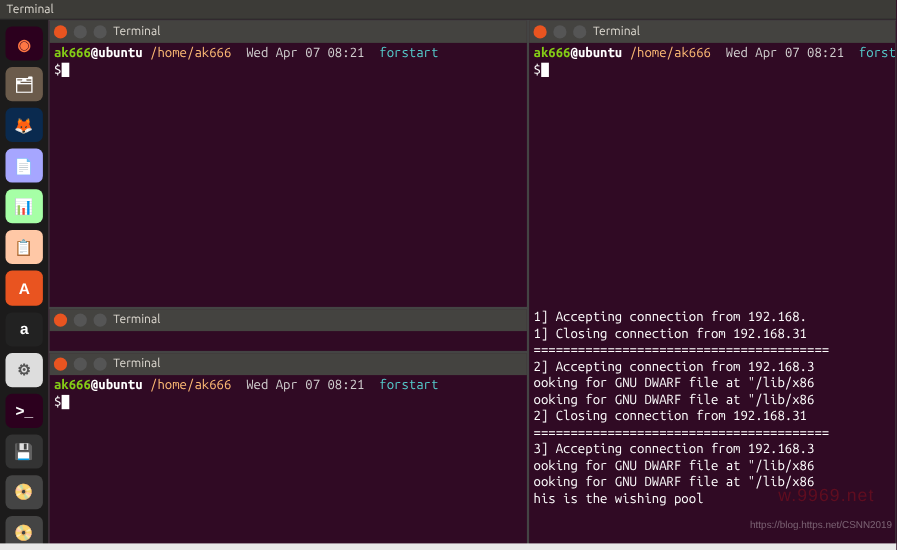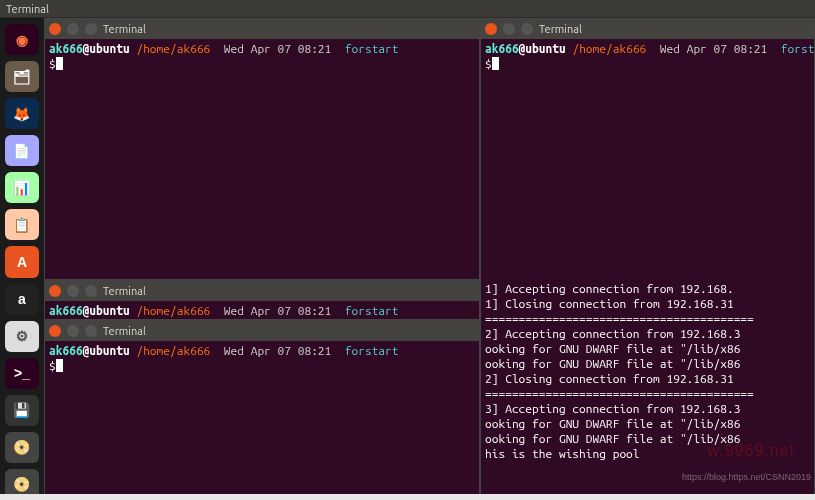--- a/index.html
+++ b/index.html
@@ -73,23 +73,23 @@
     .wb { width: 12px; height: 12px; border-radius: 50%; background: #555; display:inline-block;}
     .wb.close { background: #e95420; }
     .term-body {
       flex: 1;
       padding: 2px 4px;
       overflow: hidden;
       white-space: pre;
       line-height: 15px;
       font-size: 12px;
     }
-    .ps1-user { color: #5eead4; font-weight: bold; }
+    .ps1-user { color: #84cc16; font-weight: bold; }
     .ps1-host { color: #ffffff; font-weight: bold; }
-    .ps1-path { color: #f97316; }
+    .ps1-path { color: #fdba74; }
     .ps1-cmd  { color: #55cccc; text-align: center; }
     .ps1-date { color: #d1cfcf; }
     .out { color: #ffffff; }
     .cursor { display:inline-block; width:7px; height:13px; background:#fff; vertical-align: text-bottom;}
     .watermark {
       position: absolute;
       right: 20px;
       bottom: 40px;
       font-size: 16px;
       font-weight: normal;
@@ -172,21 +172,20 @@
 his is the wishing pool</span></div>
   </div>
 
   <div class="term-window" style="left:0; top:262px; width:436px; height:40px;">
     <div class="term-titlebar">
       <span class="wb close"></span>
       <span class="wb"></span>
       <span class="wb"></span>
       <span>Terminal</span>
     </div>
-    <div class="term-body"><span class="ps1-user">ak666</span><span class="ps1-host">@</span><span class="ps1-host">ubuntu</span> <span class="ps1-path">/home/ak666</span>  <span class="ps1-date">Wed Apr 07 08:21</span>  <span class="ps1-cmd">forstart</span></div>
   </div>
 
   <div class="term-window" style="left:0; top:302px; width:436px; height:180px;">
     <div class="term-titlebar">
       <span class="wb close"></span>
       <span class="wb"></span>
       <span class="wb"></span>
       <span>Terminal</span>
     </div>
     <div class="term-body"><span class="ps1-user">ak666</span><span class="ps1-host">@</span><span class="ps1-host">ubuntu</span> <span class="ps1-path">/home/ak666</span>  <span class="ps1-date">Wed Apr 07 08:21</span>  <span class="ps1-cmd">forstart</span>

